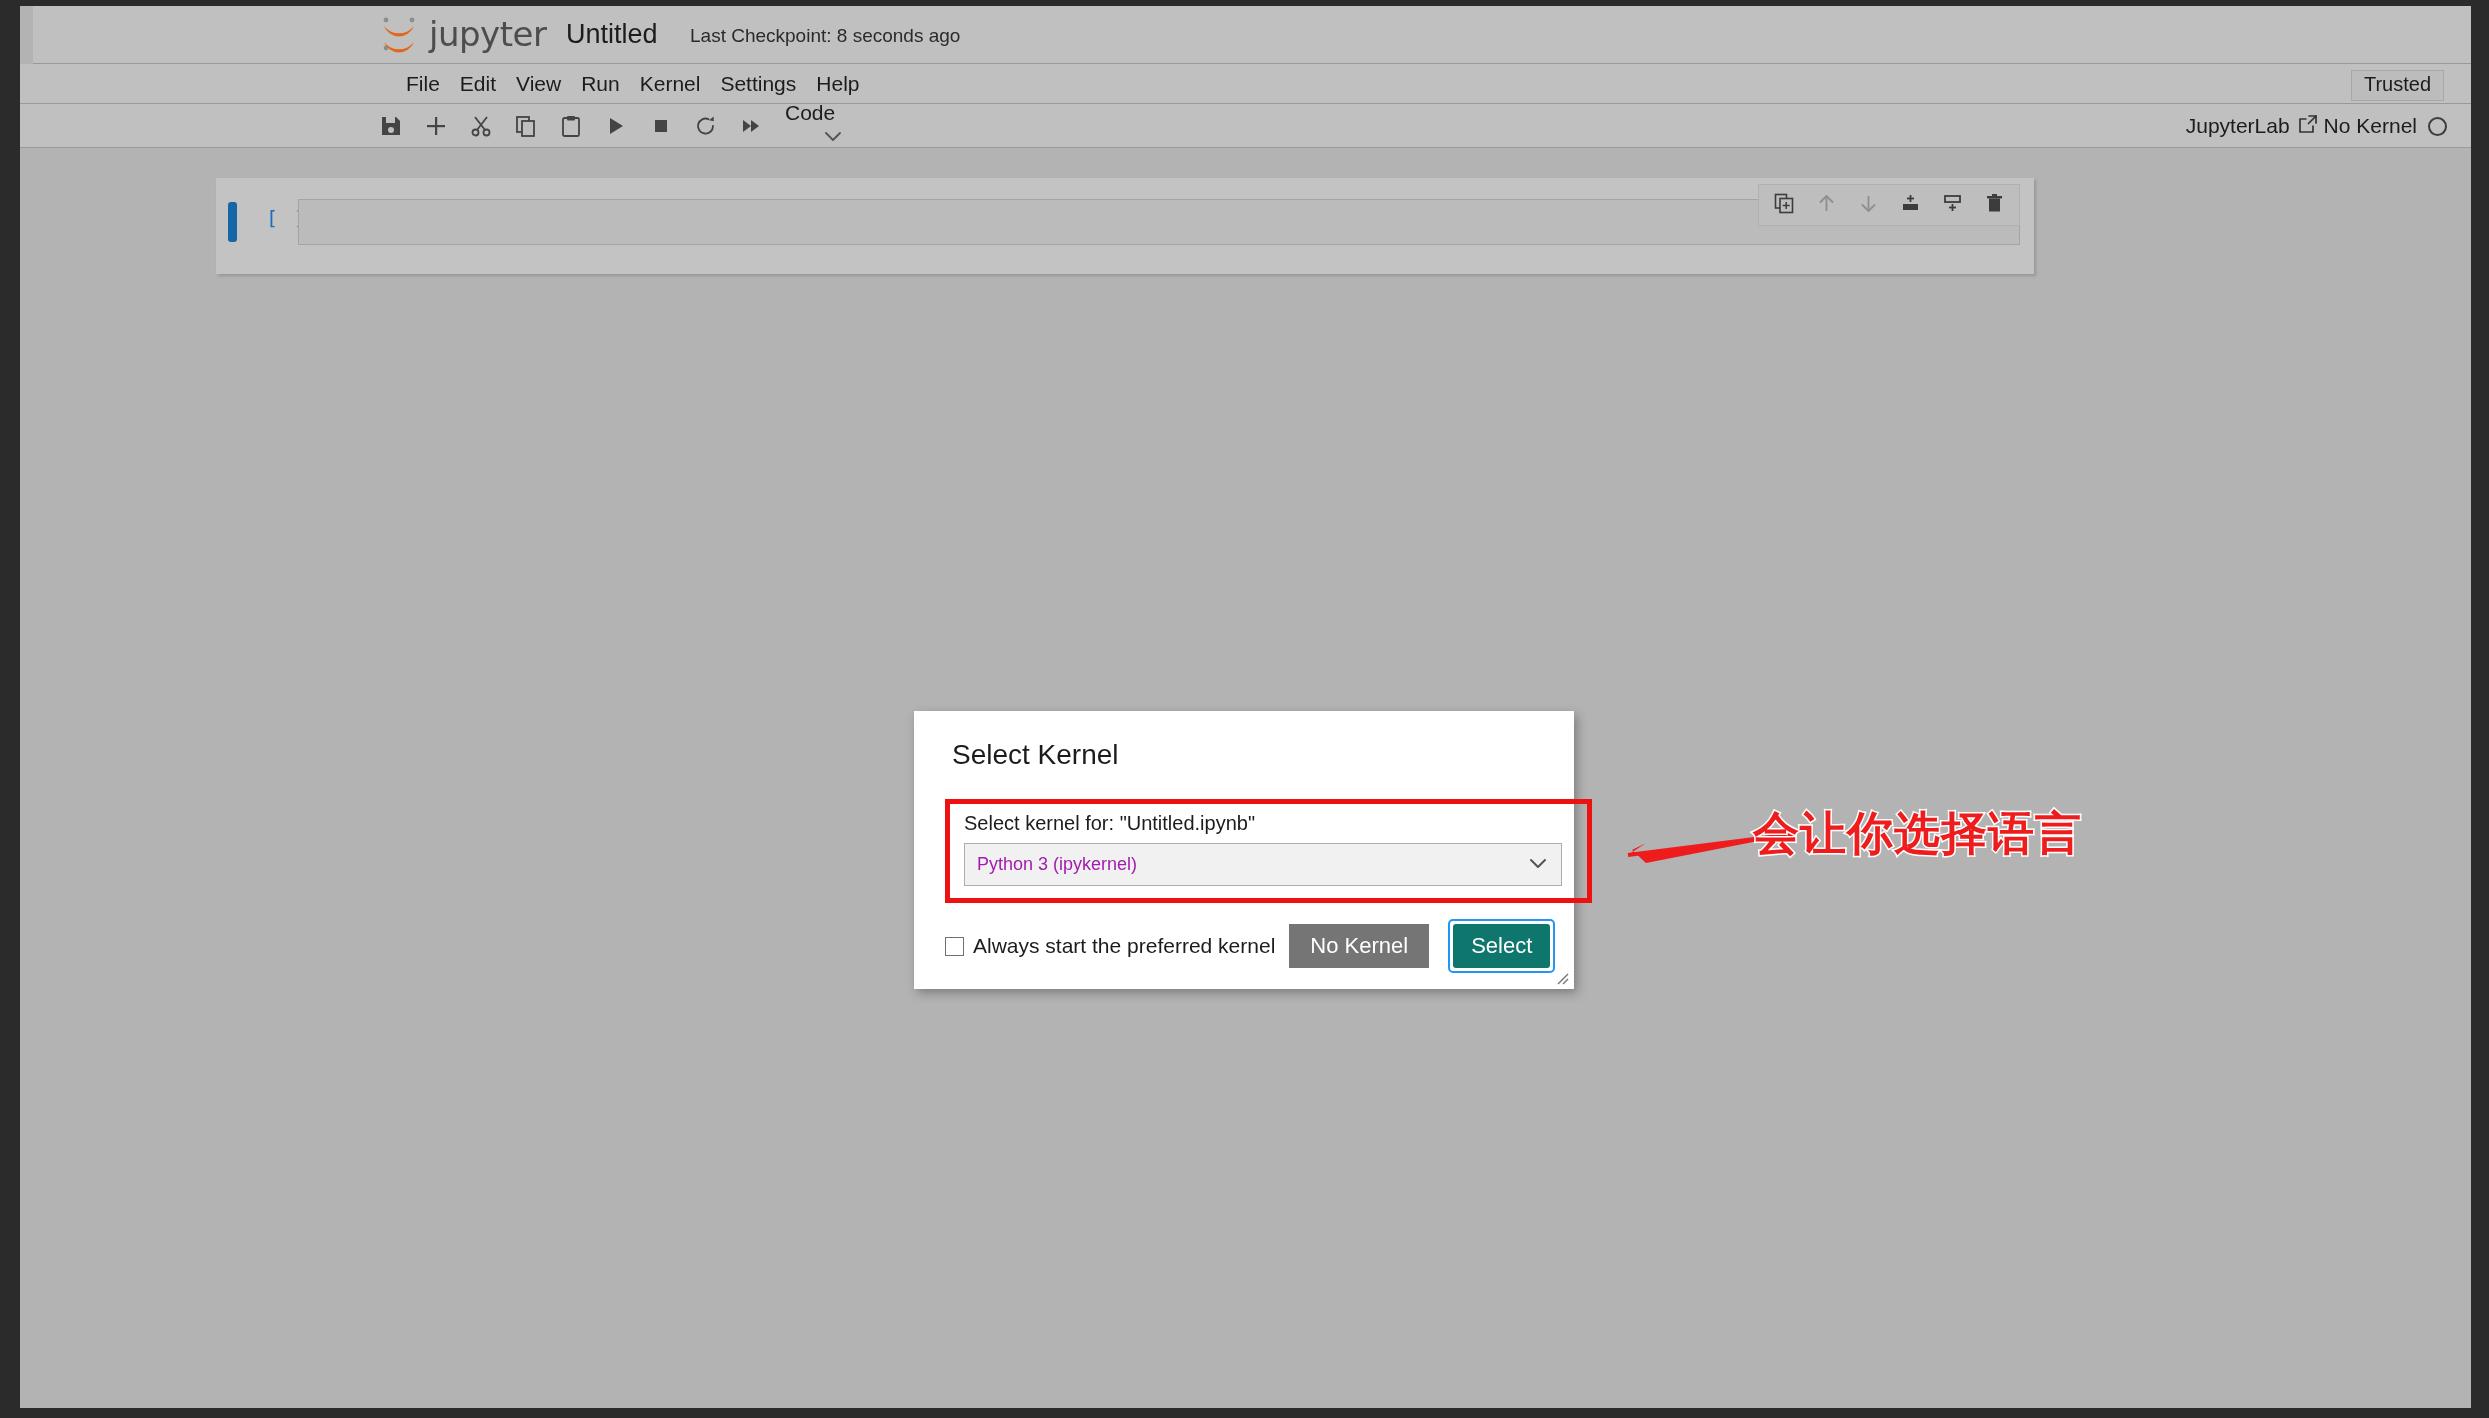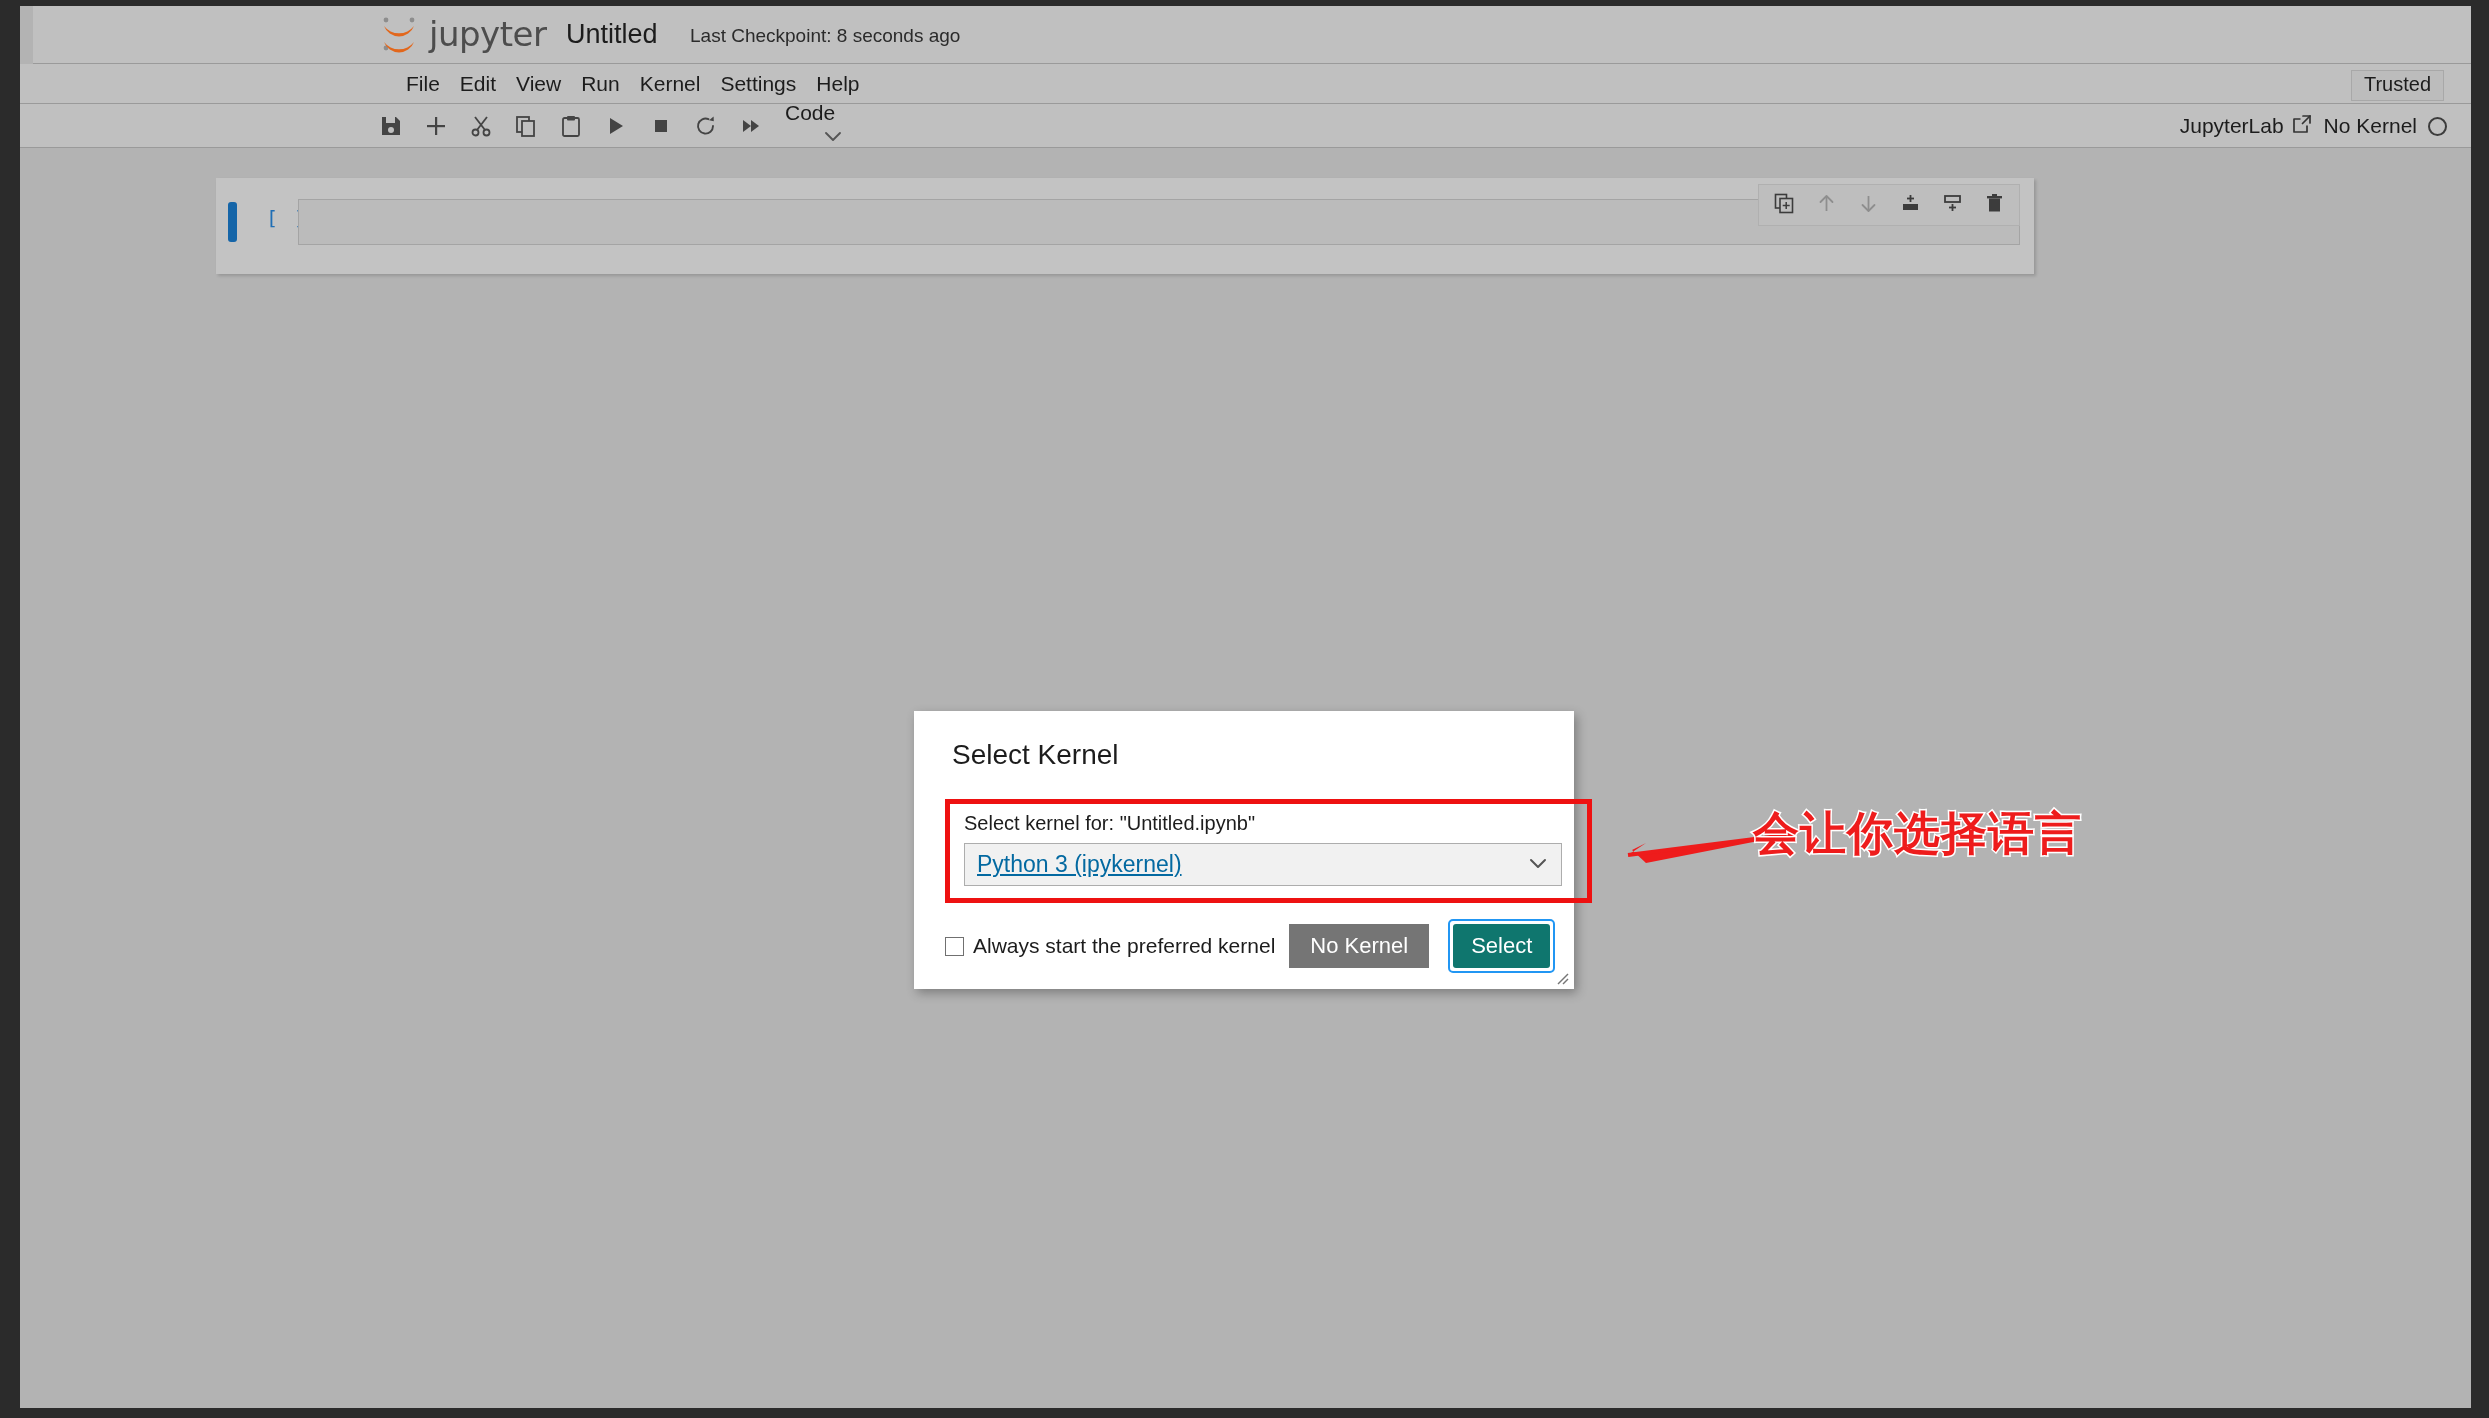--- a/index.html
+++ b/index.html
@@ -77,21 +77,21 @@
   }
   .tb-btn svg { display: block; }
   .celltype-select {
     display: flex; align-items: center; gap: 0px;
     margin-left: 12px;
     flex-direction: column;
   }
   .celltype-label { font-size: 21px; color: #1c1c1c; width: 96px; }
   .tb-right {
     position: absolute; right: 24px; top: 0; height: 44px;
-    display: flex; align-items: center; gap: 12px;
+    display: flex; align-items: center; gap: 6px;
   }
   .jlab-link { display: flex; align-items: center; gap: 8px;
     font-size: 21px; color: #1c1c1c; }
   .kernel-status { display: flex; align-items: center; gap: 11px;
     font-size: 21px; color: #1c1c1c; }
   .kernel-dot {
     width: 19px; height: 19px; border-radius: 50%;
     border: 2px solid #3c3c3c; background: transparent;
   }
 
@@ -164,21 +164,21 @@
     font-size: 20px; color: #1c1c1c;
   }
   .kernel-select {
     position: absolute; left: 19px; top: 44px;
     width: 598px; height: 43px;
     background: #f1f1f1;
     border: 1px solid #adadad;
     display: flex; align-items: center;
     padding: 0 12px;
   }
-  .kernel-select-text { font-size: 23px; color: #0369a1; flex: 1; text-decoration: underline; }
+  .kernel-select-text { font-size: 18px; color: #a21caf; flex: 1; }
   .dialog-footer {
     position: absolute; left: 31px; top: 205px;
     width: 620px; height: 60px;
     display: flex; align-items: center;
   }
   .chk-wrap { display: flex; align-items: center; gap: 9px; }
   .chk-box {
     width: 19px; height: 19px;
     border: 1px solid #707070; background: #fff;
   }

